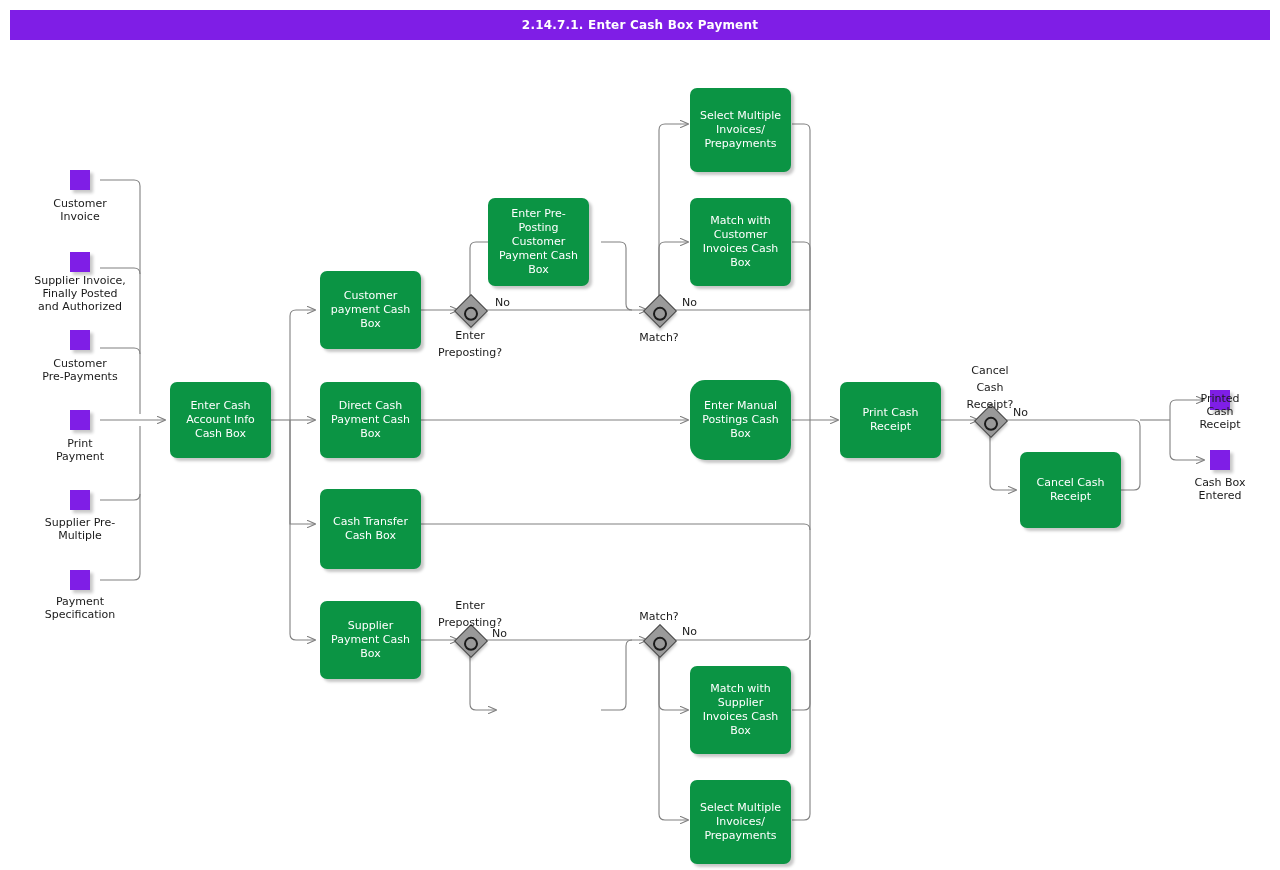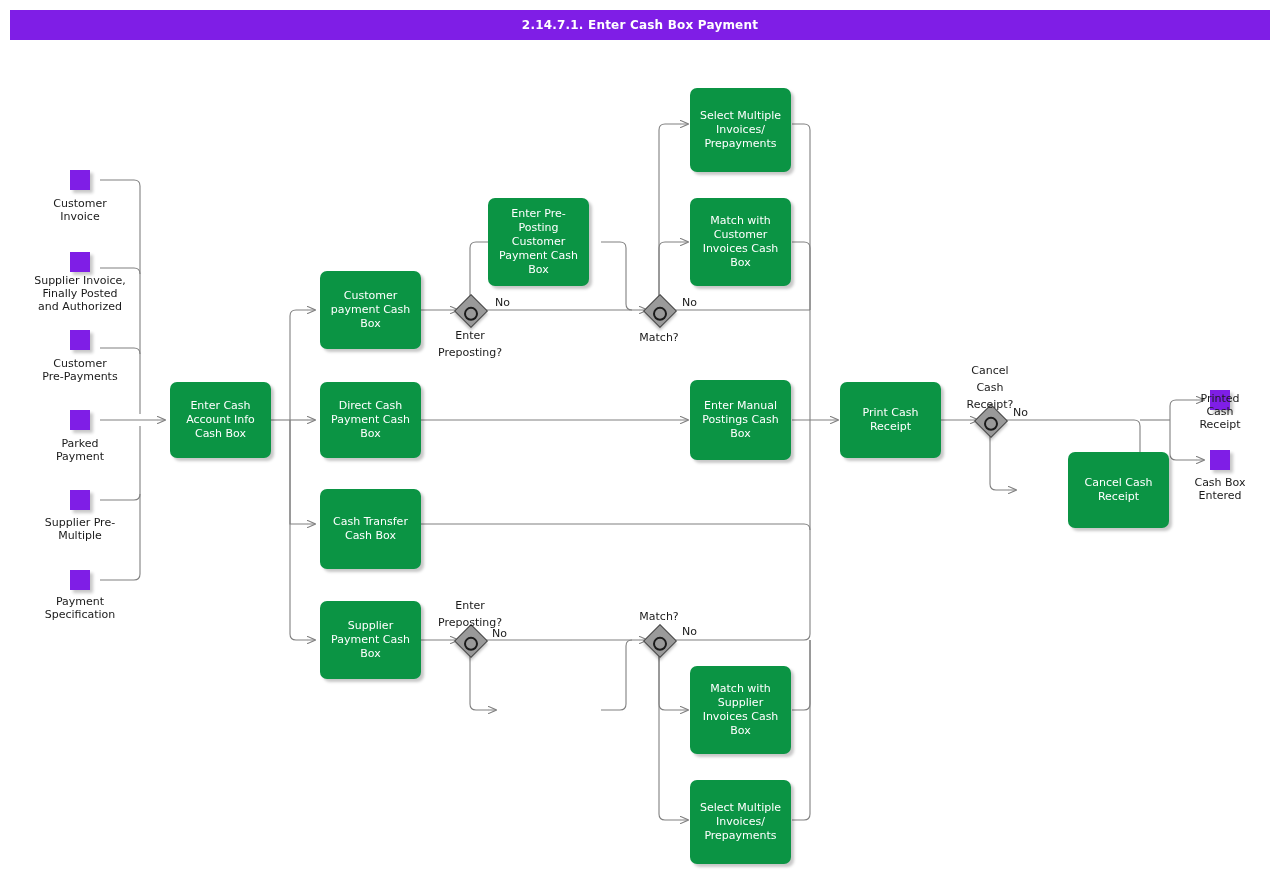--- a/index.html
+++ b/index.html
@@ -156,21 +156,21 @@
   <div class="node sq" style="left:70px;top:252px;"></div>
   <div class="sqlabel" style="left:6px;top:274px;width:148px;">Supplier Invoice,
 Finally Posted
 and Authorized</div>
 
   <div class="node sq" style="left:70px;top:330px;"></div>
   <div class="sqlabel" style="left:8px;top:357px;width:144px;">Customer
 Pre-Payments</div>
 
   <div class="node sq" style="left:70px;top:410px;"></div>
-  <div class="sqlabel" style="left:10px;top:437px;width:140px;">Parked
+  <div class="sqlabel" style="left:10px;top:437px;width:140px;">Print
 Payment</div>
 
   <div class="node sq" style="left:70px;top:490px;"></div>
   <div class="sqlabel" style="left:8px;top:516px;width:144px;">Supplier Pre-
 Multiple</div>
 
   <div class="node sq" style="left:70px;top:570px;"></div>
   <div class="sqlabel" style="left:9px;top:595px;width:142px;">Payment
 Specification</div>
 
@@ -183,25 +183,25 @@
   <div class="node proc" style="left:320px;top:489px;width:101px;height:80px;">Cash Transfer Cash Box</div>
 
   <div class="node proc" style="left:320px;top:601px;width:101px;height:78px;">Supplier Payment Cash Box</div>
 
   <div class="node proc" style="left:488px;top:198px;width:101px;height:88px;">Enter Pre-Posting Customer Payment Cash Box</div>
 
   <div class="node proc" style="left:690px;top:88px;width:101px;height:84px;">Select Multiple Invoices/ Prepayments</div>
 
   <div class="node proc" style="left:690px;top:198px;width:101px;height:88px;">Match with Customer Invoices Cash Box</div>
 
-  <div class="node proc" style="left:690px;top:380px;width:101px;height:80px;">Enter Manual Postings Cash Box</div>
+  <div class="node proc" style="left:690px;top:380px;width:101px;height:80px;border-radius:15px;">Enter Manual Postings Cash Box</div>
 
   <div class="node proc" style="left:840px;top:382px;width:101px;height:76px;">Print Cash Receipt</div>
 
-  <div class="node proc" style="left:1020px;top:452px;width:101px;height:76px;margin-left:48px;">Cancel Cash Receipt</div>
+  <div class="node proc" style="left:1020px;top:452px;width:101px;height:76px;">Cancel Cash Receipt</div>
 
 
   <div class="node proc" style="left:690px;top:666px;width:101px;height:88px;">Match with Supplier Invoices Cash Box</div>
 
   <div class="node proc" style="left:690px;top:780px;width:101px;height:84px;">Select Multiple Invoices/ Prepayments</div>
 
   <div class="diamondwrap" style="left:454px;top:294px;">
     <div class="diamond"></div>
   </div>
   <div class="dlabel" style="left:410px;top:327px;width:120px;">Enter

